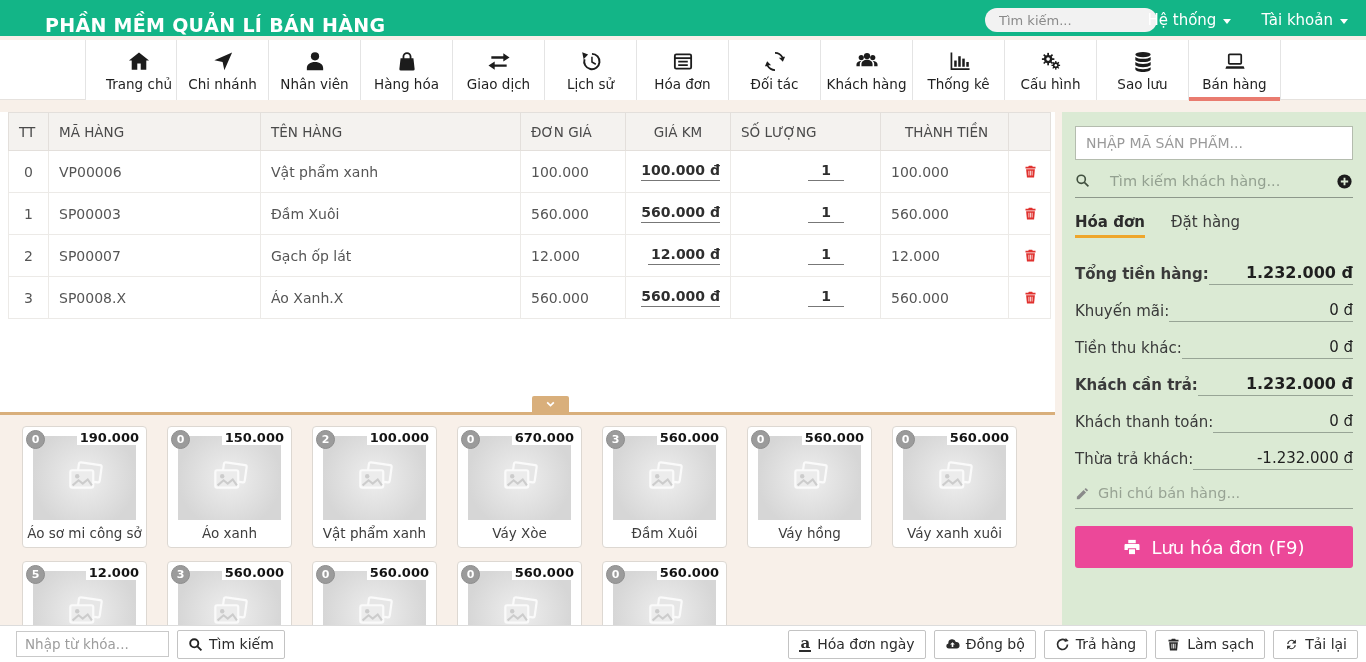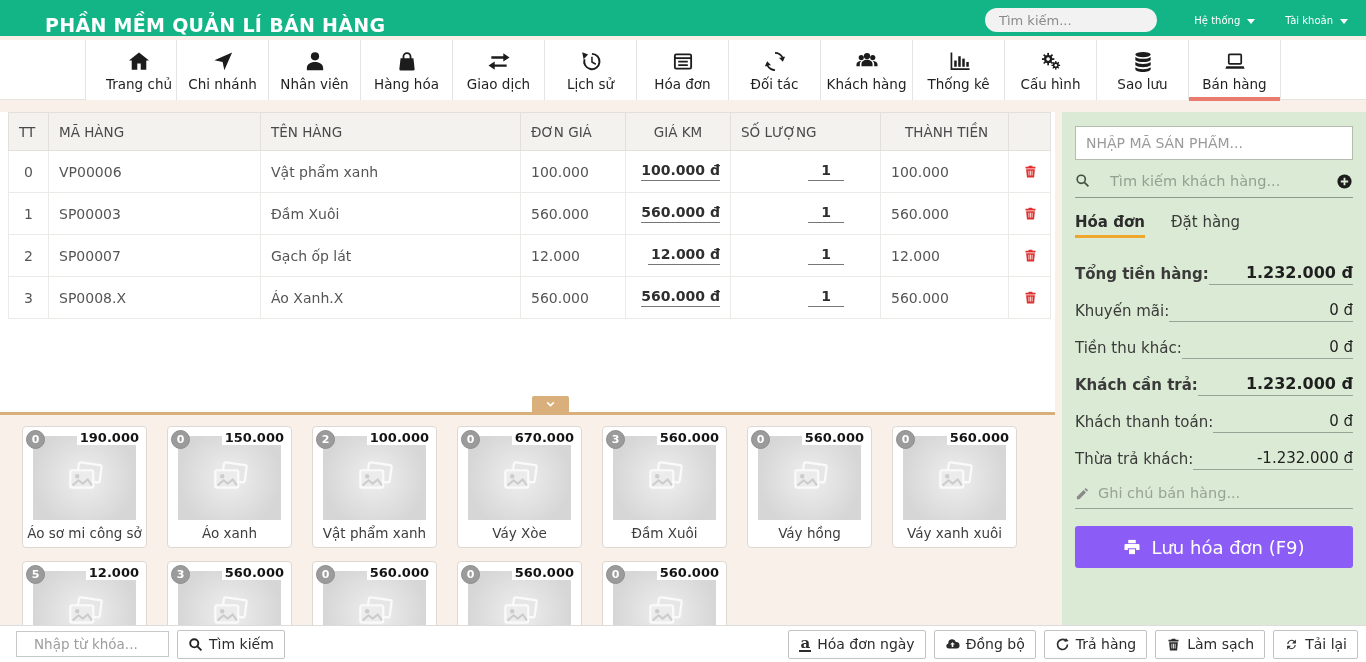--- a/index.html
+++ b/index.html
@@ -11,21 +11,21 @@
     color:#333;
   }
   svg { display:block; }
 
   
   .topbar { position:absolute; top:0; left:0; right:0; height:36px; background:#13b587; display:flex; align-items:flex-end; z-index:5; }
   .app-title { margin-left:45px; color:#fff; font-size:19px; font-weight:700; letter-spacing:.3px; white-space:nowrap; }
   .top-search { position:absolute; right:209px; top:8px; width:172px; height:24px; border:none; border-radius:12px; background:#f2f2f2; padding:0 14px; font-size:13px; color:#555; outline:none; font-family:inherit; }
   .top-search::placeholder { color:#8a8a8a; }
   .top-menus { position:absolute; right:18px; top:0; height:40px; display:flex; align-items:center; gap:30px; }
-  .top-menu { display:flex; align-items:center; gap:7px; color:#fff; font-size:10px; cursor:pointer; white-space:nowrap; }
+  .top-menu { display:flex; align-items:center; gap:7px; color:#fff; font-size:15px; cursor:pointer; white-space:nowrap; }
   .caret { width:0; height:0; border-left:4.5px solid transparent; border-right:4.5px solid transparent; border-top:5px solid #fff; margin-top:2px; }
 
   
   .navbar { position:absolute; top:40px; left:0; right:0; height:60px; background:#fff; border-bottom:1px solid #e6e2de; display:flex; padding-left:85px; z-index:4; }
   .nav-item { width:92px; height:60px; border-right:1px solid #e4e4e4; display:flex; flex-direction:column; align-items:center; justify-content:center; cursor:pointer; position:relative; background:#fff; }
   .nav-item:first-child { border-left:1px solid #e4e4e4;padding-left:16px; }
   .nav-icon { height:26px; display:flex; align-items:center; justify-content:center; }
   .nav-icon svg { width:24px; height:23px; }
   .nav-label { font-size:13.5px; color:#1f1f1f; margin-top:2px; white-space:nowrap; }
   .nav-item.active::after { content:""; position:absolute; left:0; right:0; bottom:-1px; height:4px; background:#e97b6f; }
@@ -67,26 +67,26 @@
   .side-tab { font-size:15px; color:#3a3a3a; padding-bottom:4px; cursor:pointer; }
   .side-tab.active { font-weight:700; color:#2c2c2c; border-bottom:3px solid #eea62c; }
   .summary { margin-top:10px; }
   .sum-row { display:flex; align-items:flex-end; height:37px; }
   .sum-label { font-size:15px; color:#3a3a3a; padding-bottom:2px; white-space:nowrap; }
   .sum-value { flex:1; text-align:right; font-size:15px; color:#1f1f1f; border-bottom:1px solid #98a596; padding-bottom:2px; cursor:text; }
   .sum-row.bold .sum-label { font-weight:700; }
   .sum-row.bold .sum-value { font-weight:700; font-size:16px; }
   .note-row { margin-top:15px; display:flex; align-items:center; gap:8px; padding-bottom:7px; border-bottom:1px solid #98a596; }
   .note-row .ph-text { flex:1; font-size:14.5px; color:#98a394; cursor:text; }
-  .save-btn { margin-top:17px; width:100%; height:42px; background:#8b5cf6; border:none; border-radius:3px; color:#fff; font-size:18px; font-family:inherit; display:flex; align-items:center; justify-content:center; gap:10px; cursor:pointer; }
+  .save-btn { margin-top:17px; width:100%; height:42px; background:#ec4899; border:none; border-radius:3px; color:#fff; font-size:18px; font-family:inherit; display:flex; align-items:center; justify-content:center; gap:10px; cursor:pointer; }
   .save-btn svg { width:18px; height:18px; }
 
   
   .bottombar { position:absolute; left:0; right:0; bottom:0; height:37px; background:#fff; border-top:1px solid #dcdcdc; display:flex; align-items:center; padding:0 8px 0 16px; gap:8px; z-index:6; }
-  .kw-input { width:153px; height:26px; border:1px solid #c9c9c9; padding:0 17px; font-size:13.5px; color:#333; outline:none; font-family:inherit; }
+  .kw-input { width:153px; height:26px; border:1px solid #c9c9c9; padding:0 8px; font-size:13.5px; color:#333; outline:none; font-family:inherit; }
   .kw-input::placeholder { color:#9d9d9d; }
   .bb-btn { height:29px; background:#fff; border:1px solid #c3c3c3; border-radius:2px; display:flex; align-items:center; gap:6px; padding:0 10px; font-size:14px; color:#2c2c2c; font-family:inherit; cursor:pointer; white-space:nowrap; }
   .bb-btn svg { width:15px; height:15px; }
   .bb-spacer { flex:1; }
   .a-ico { font-family:"DejaVu Serif","Liberation Serif",serif; font-weight:700; font-size:15px; line-height:13px; border-bottom:2px solid #2c2c2c; padding:0 1px; }
 </style>
 </head>
 <body>
 
 <header class="topbar">

